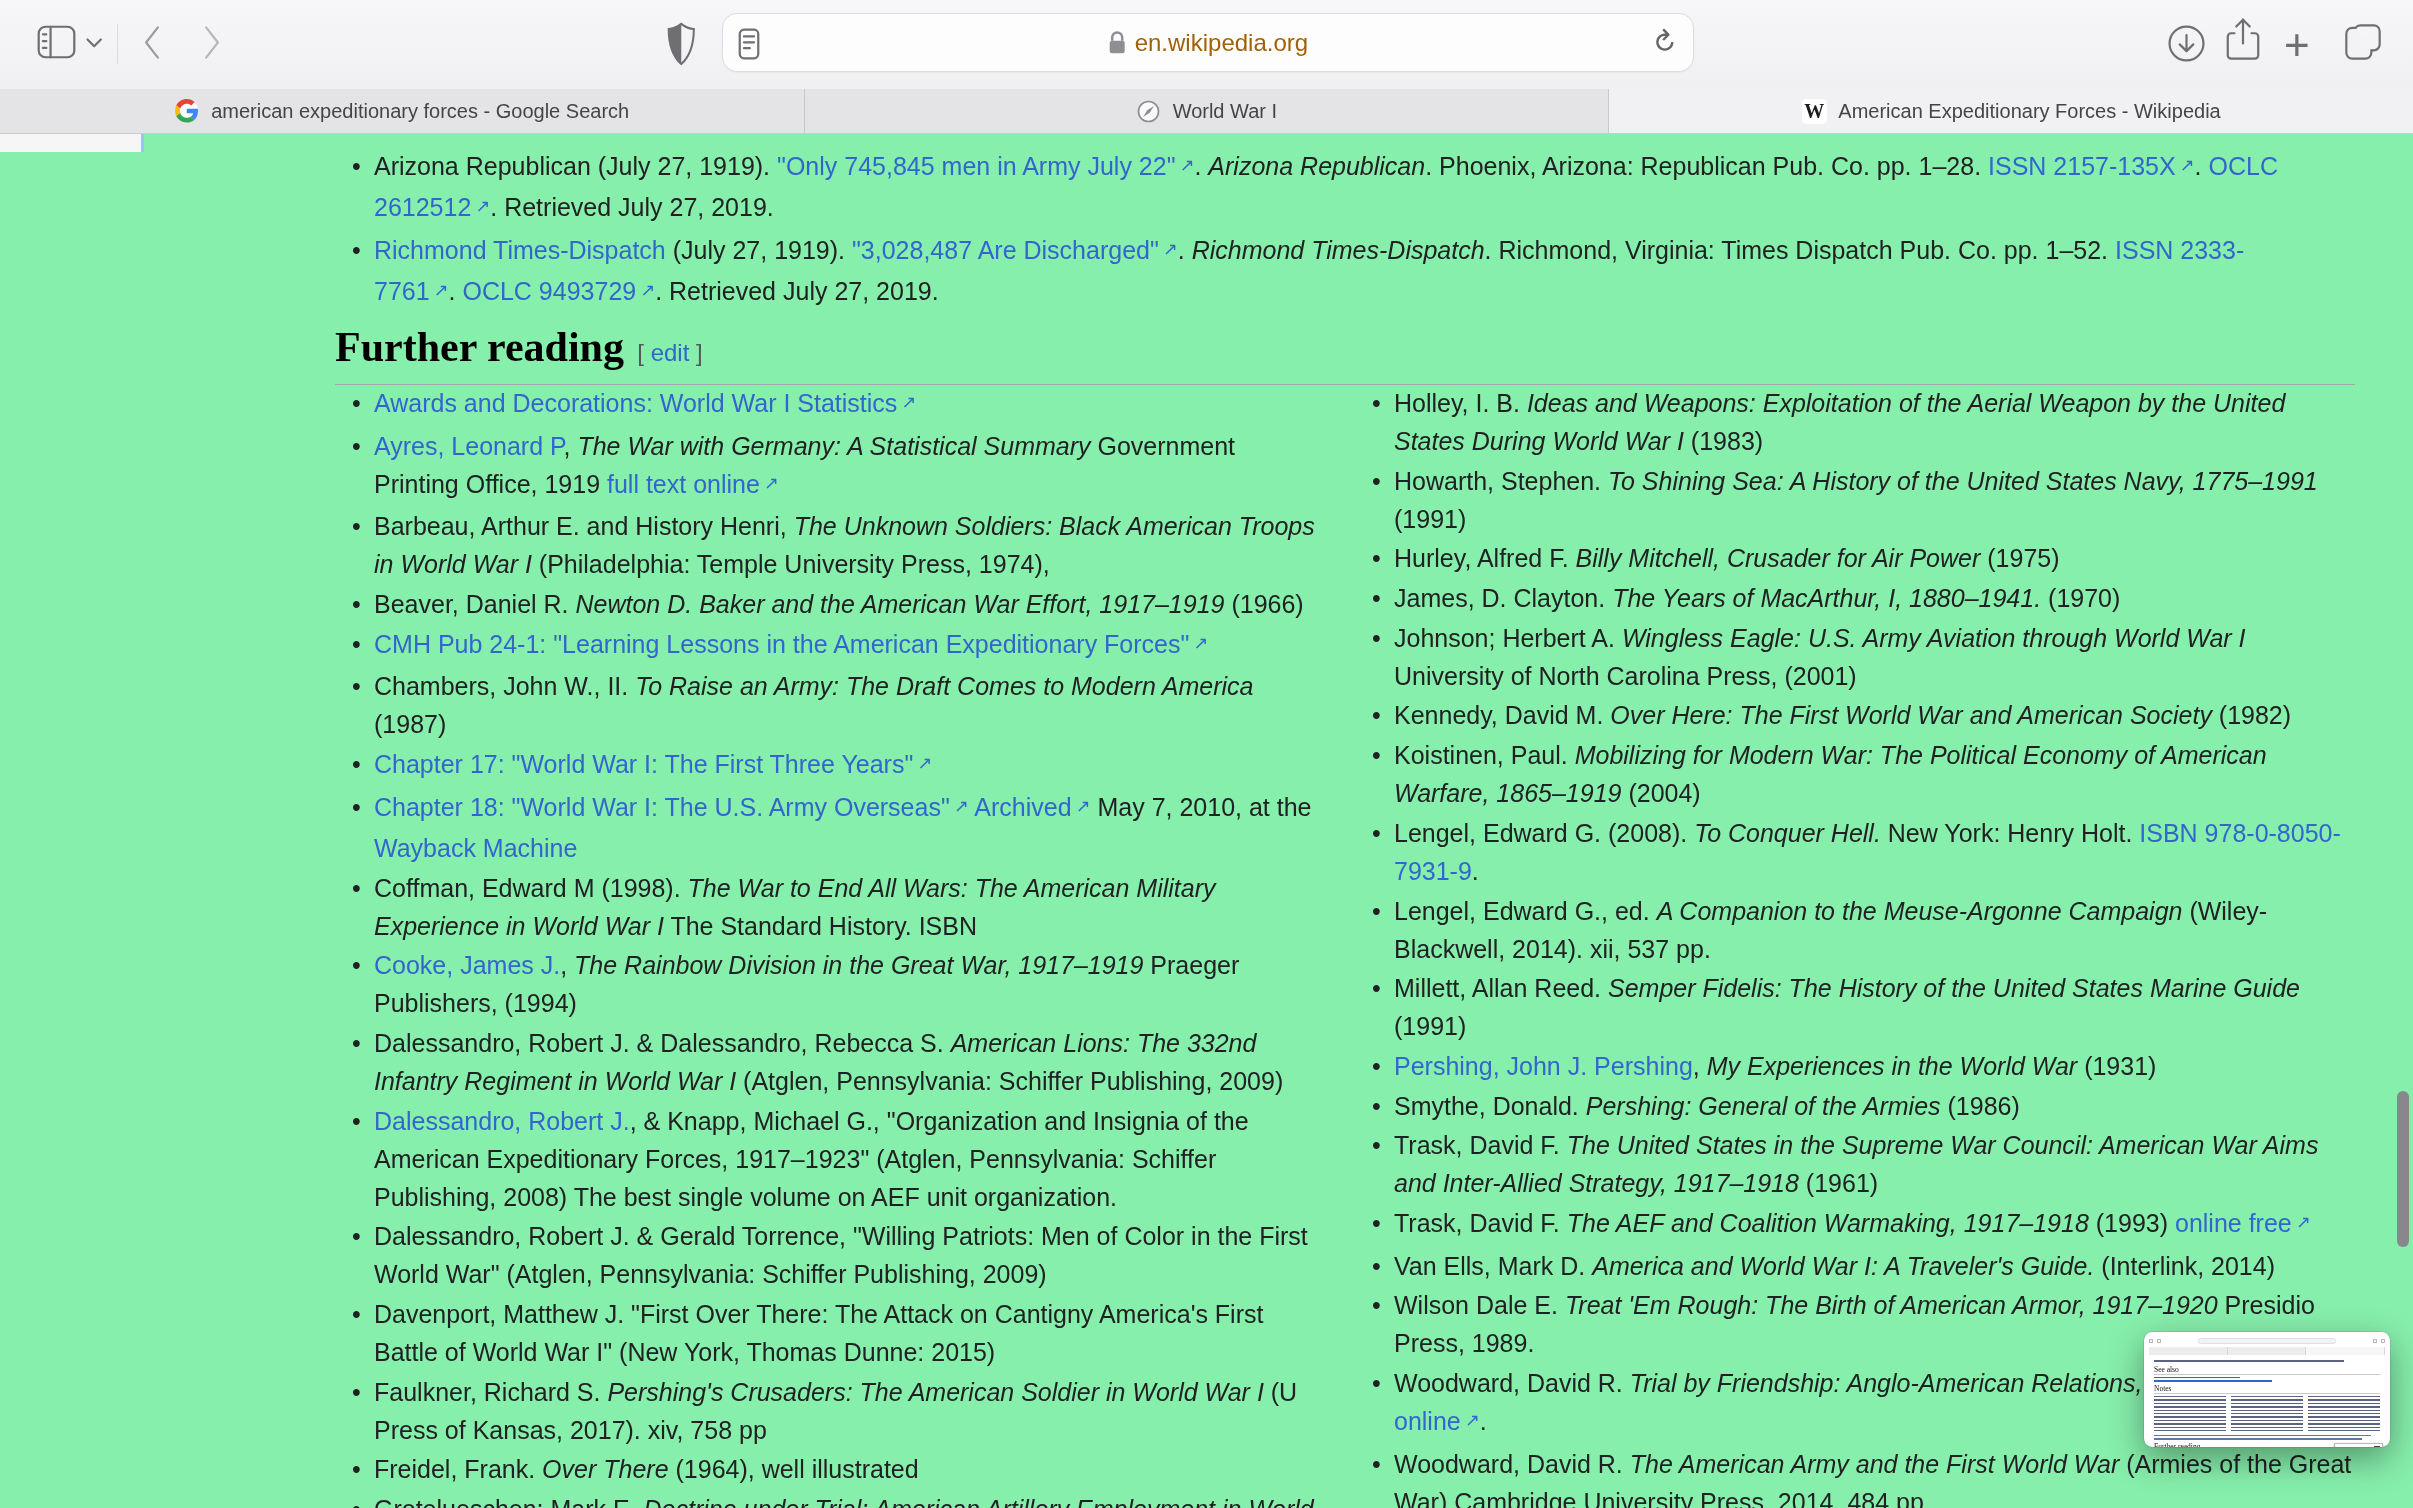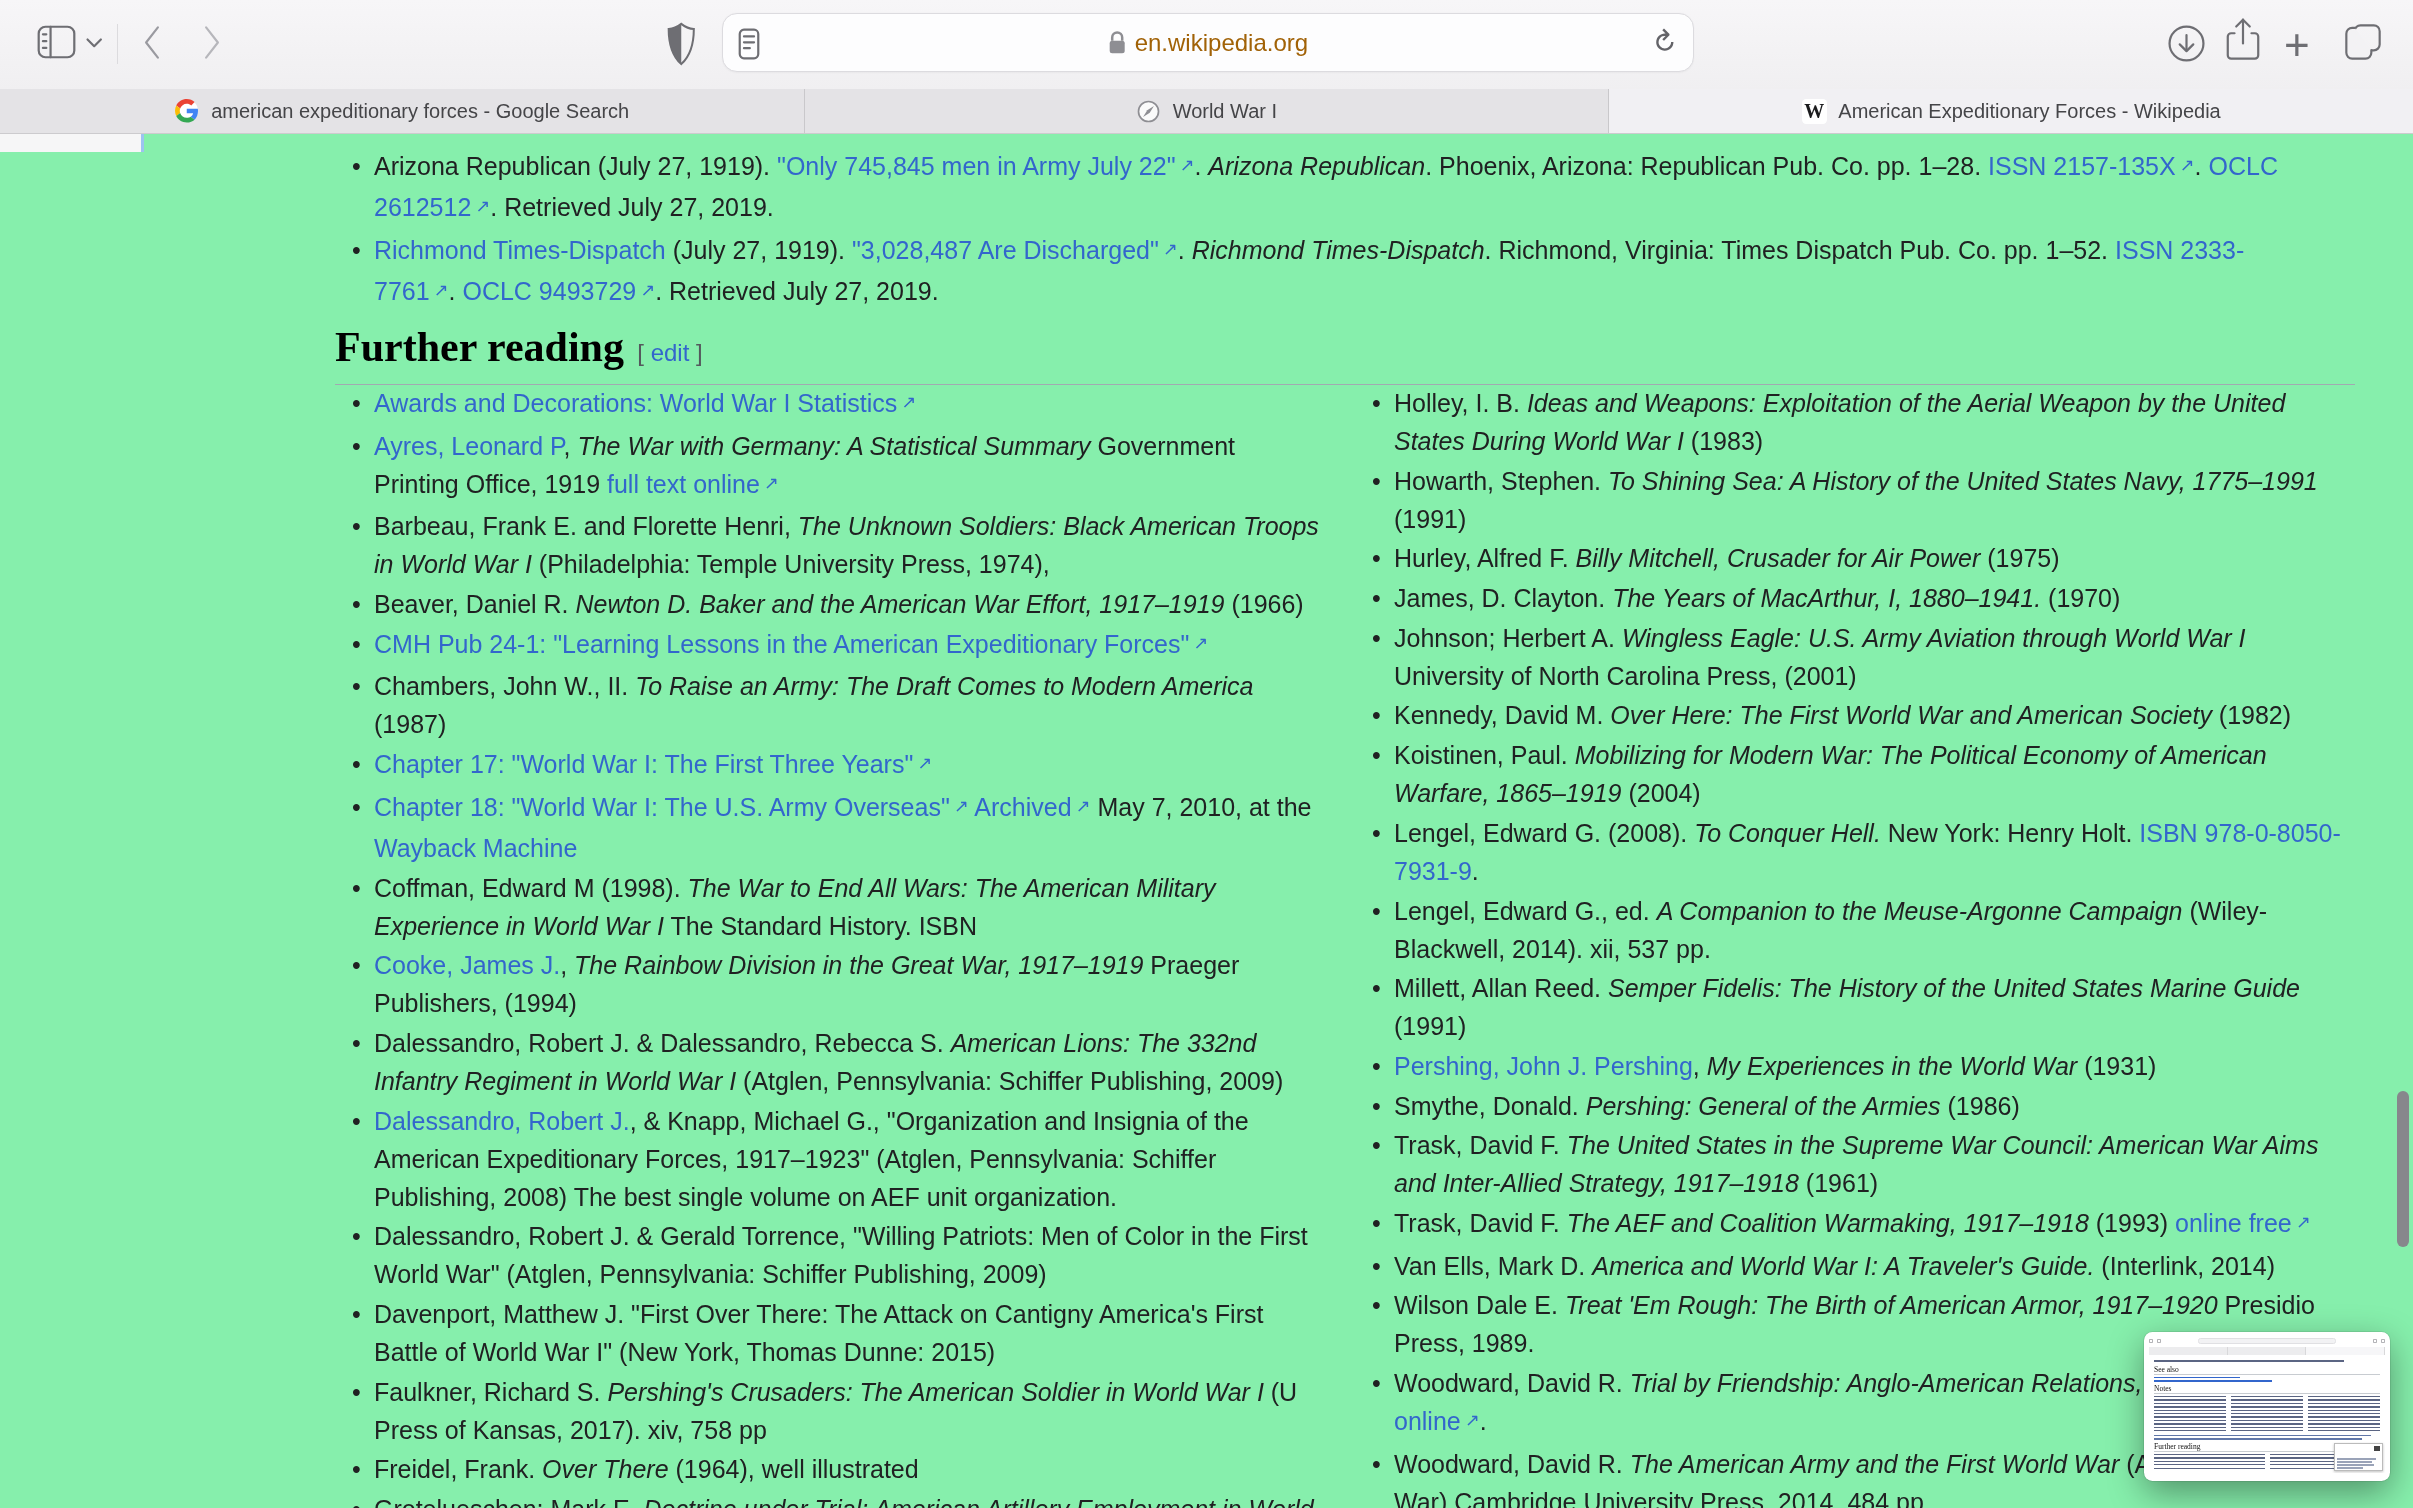--- a/index.html
+++ b/index.html
@@ -52,21 +52,21 @@
   .edit-sec a { color:#3366cc; }
   #rule { position:absolute; left:335px; top:250px; width:2020px; border-top:0.8px solid #a2a9b1; }
   #left-col  { position:absolute; left:335px;  top:250px; width:991px; }
   #right-col { position:absolute; left:1355px; top:250px; width:999px; }
 
   
   .scroll-thumb { position:absolute; right:4.2px; top:1091px; width:11.7px; height:156px;
                   border-radius:5.9px; background:#87878c; z-index:70; }
 
   
-  #pip { position:absolute; left:2144px; top:1332px; width:246px; height:149px; background:#fff;
+  #pip { position:absolute; left:2144px; top:1332px; width:246px; height:115px; background:#fff;
          border-radius:8.4px; box-shadow:0 11.7px 35px rgba(0,0,0,0.38), 0 0 0 0.8px rgba(0,0,0,0.10);
          z-index:60; padding:4.2px 5px; overflow:hidden; }
   .pip-toolbar { height:9.2px; display:flex; align-items:center; gap:3.4px; }
   .pip-dot { width:4.2px; height:4.2px; border:0.8px solid #b4b4b8; border-radius:0.8px; }
   .pip-pill { flex:1; height:5.9px; margin:0 34px; background:#f2f2f4; border:0.8px solid #e0e0e3; border-radius:2.5px; }
   .pip-tabs { height:7.5px; display:flex; background:#ececee; margin-top:1.7px; }
   .pip-tab { flex:1; border-right:0.8px solid #d8d8da; background:#ececee; }
   .pip-tab.on { background:#f6f6f8; }
   .pip-page { position:relative; margin-top:2.5px; height:116px; overflow:hidden; padding:1.7px 5px; }
   .pip-h { font-family:"Liberation Serif",serif; font-size:7.5px; line-height:9.2px; color:#111;
@@ -200,21 +200,21 @@
     </ul>
 
   <div id="heading-row">
     <h2 class="fr-title">Further reading</h2><span class="edit-sec"><span>[</span> <a class="wlink">edit</a> <span>]</span></span>
   </div>
   <div id="rule"></div>
 
   <ul class="reflist" id="left-col">
       <li><a class="wlink">Awards and Decorations: World War I Statistics</a><span class="ext-arrow">↗</span></li>
       <li><a class="wlink">Ayres, Leonard P</a><span>, </span><span class="it">The War with Germany: A Statistical Summary</span><span> Government Printing Office, 1919 </span><a class="wlink">full text online</a><span class="ext-arrow">↗</span></li>
-      <li><span>Barbeau, Frank E. and Florette Henri, </span><span class="it">The Unknown Soldiers: Black American Troops in World War I</span><span> (Philadelphia: Temple University Press, 1974),</span></li>
+      <li><span>Barbeau, Arthur E. and History Henri, </span><span class="it">The Unknown Soldiers: Black American Troops in World War I</span><span> (Philadelphia: Temple University Press, 1974),</span></li>
       <li><span>Beaver, Daniel R. </span><span class="it">Newton D. Baker and the American War Effort, 1917–1919</span><span> (1966)</span></li>
       <li><a class="wlink">CMH Pub 24-1: "Learning Lessons in the American Expeditionary Forces"</a><span class="ext-arrow">↗</span></li>
       <li><span>Chambers, John W., II. </span><span class="it">To Raise an Army: The Draft Comes to Modern America</span><span> (1987)</span></li>
       <li><a class="wlink">Chapter 17: "World War I: The First Three Years"</a><span class="ext-arrow">↗</span></li>
       <li><a class="wlink">Chapter 18: "World War I: The U.S. Army Overseas"</a><span class="ext-arrow">↗</span><span> </span><a class="wlink">Archived</a><span class="ext-arrow">↗</span><span> May 7, 2010, at the </span><a class="wlink">Wayback Machine</a></li>
       <li><span>Coffman, Edward M (1998). </span><span class="it">The War to End All Wars: The American Military Experience in World War I</span><span> The Standard History. ISBN</span></li>
       <li><a class="wlink">Cooke, James J.</a><span>, </span><span class="it">The Rainbow Division in the Great War, 1917–1919</span><span> Praeger Publishers, (1994)</span></li>
       <li><span>Dalessandro, Robert J. &amp; Dalessandro, Rebecca S. </span><span class="it">American Lions: The 332nd Infantry Regiment in World War I</span><span> (Atglen, Pennsylvania: Schiffer Publishing, 2009)</span></li>
       <li><a class="wlink">Dalessandro, Robert J.</a><span>, &amp; Knapp, Michael G., "Organization and Insignia of the American Expeditionary Forces, 1917–1923" (Atglen, Pennsylvania: Schiffer Publishing, 2008) The best single volume on AEF unit organization.</span></li>
       <li><span>Dalessandro, Robert J. &amp; Gerald Torrence, "Willing Patriots: Men of Color in the First World War" (Atglen, Pennsylvania: Schiffer Publishing, 2009)</span></li>

